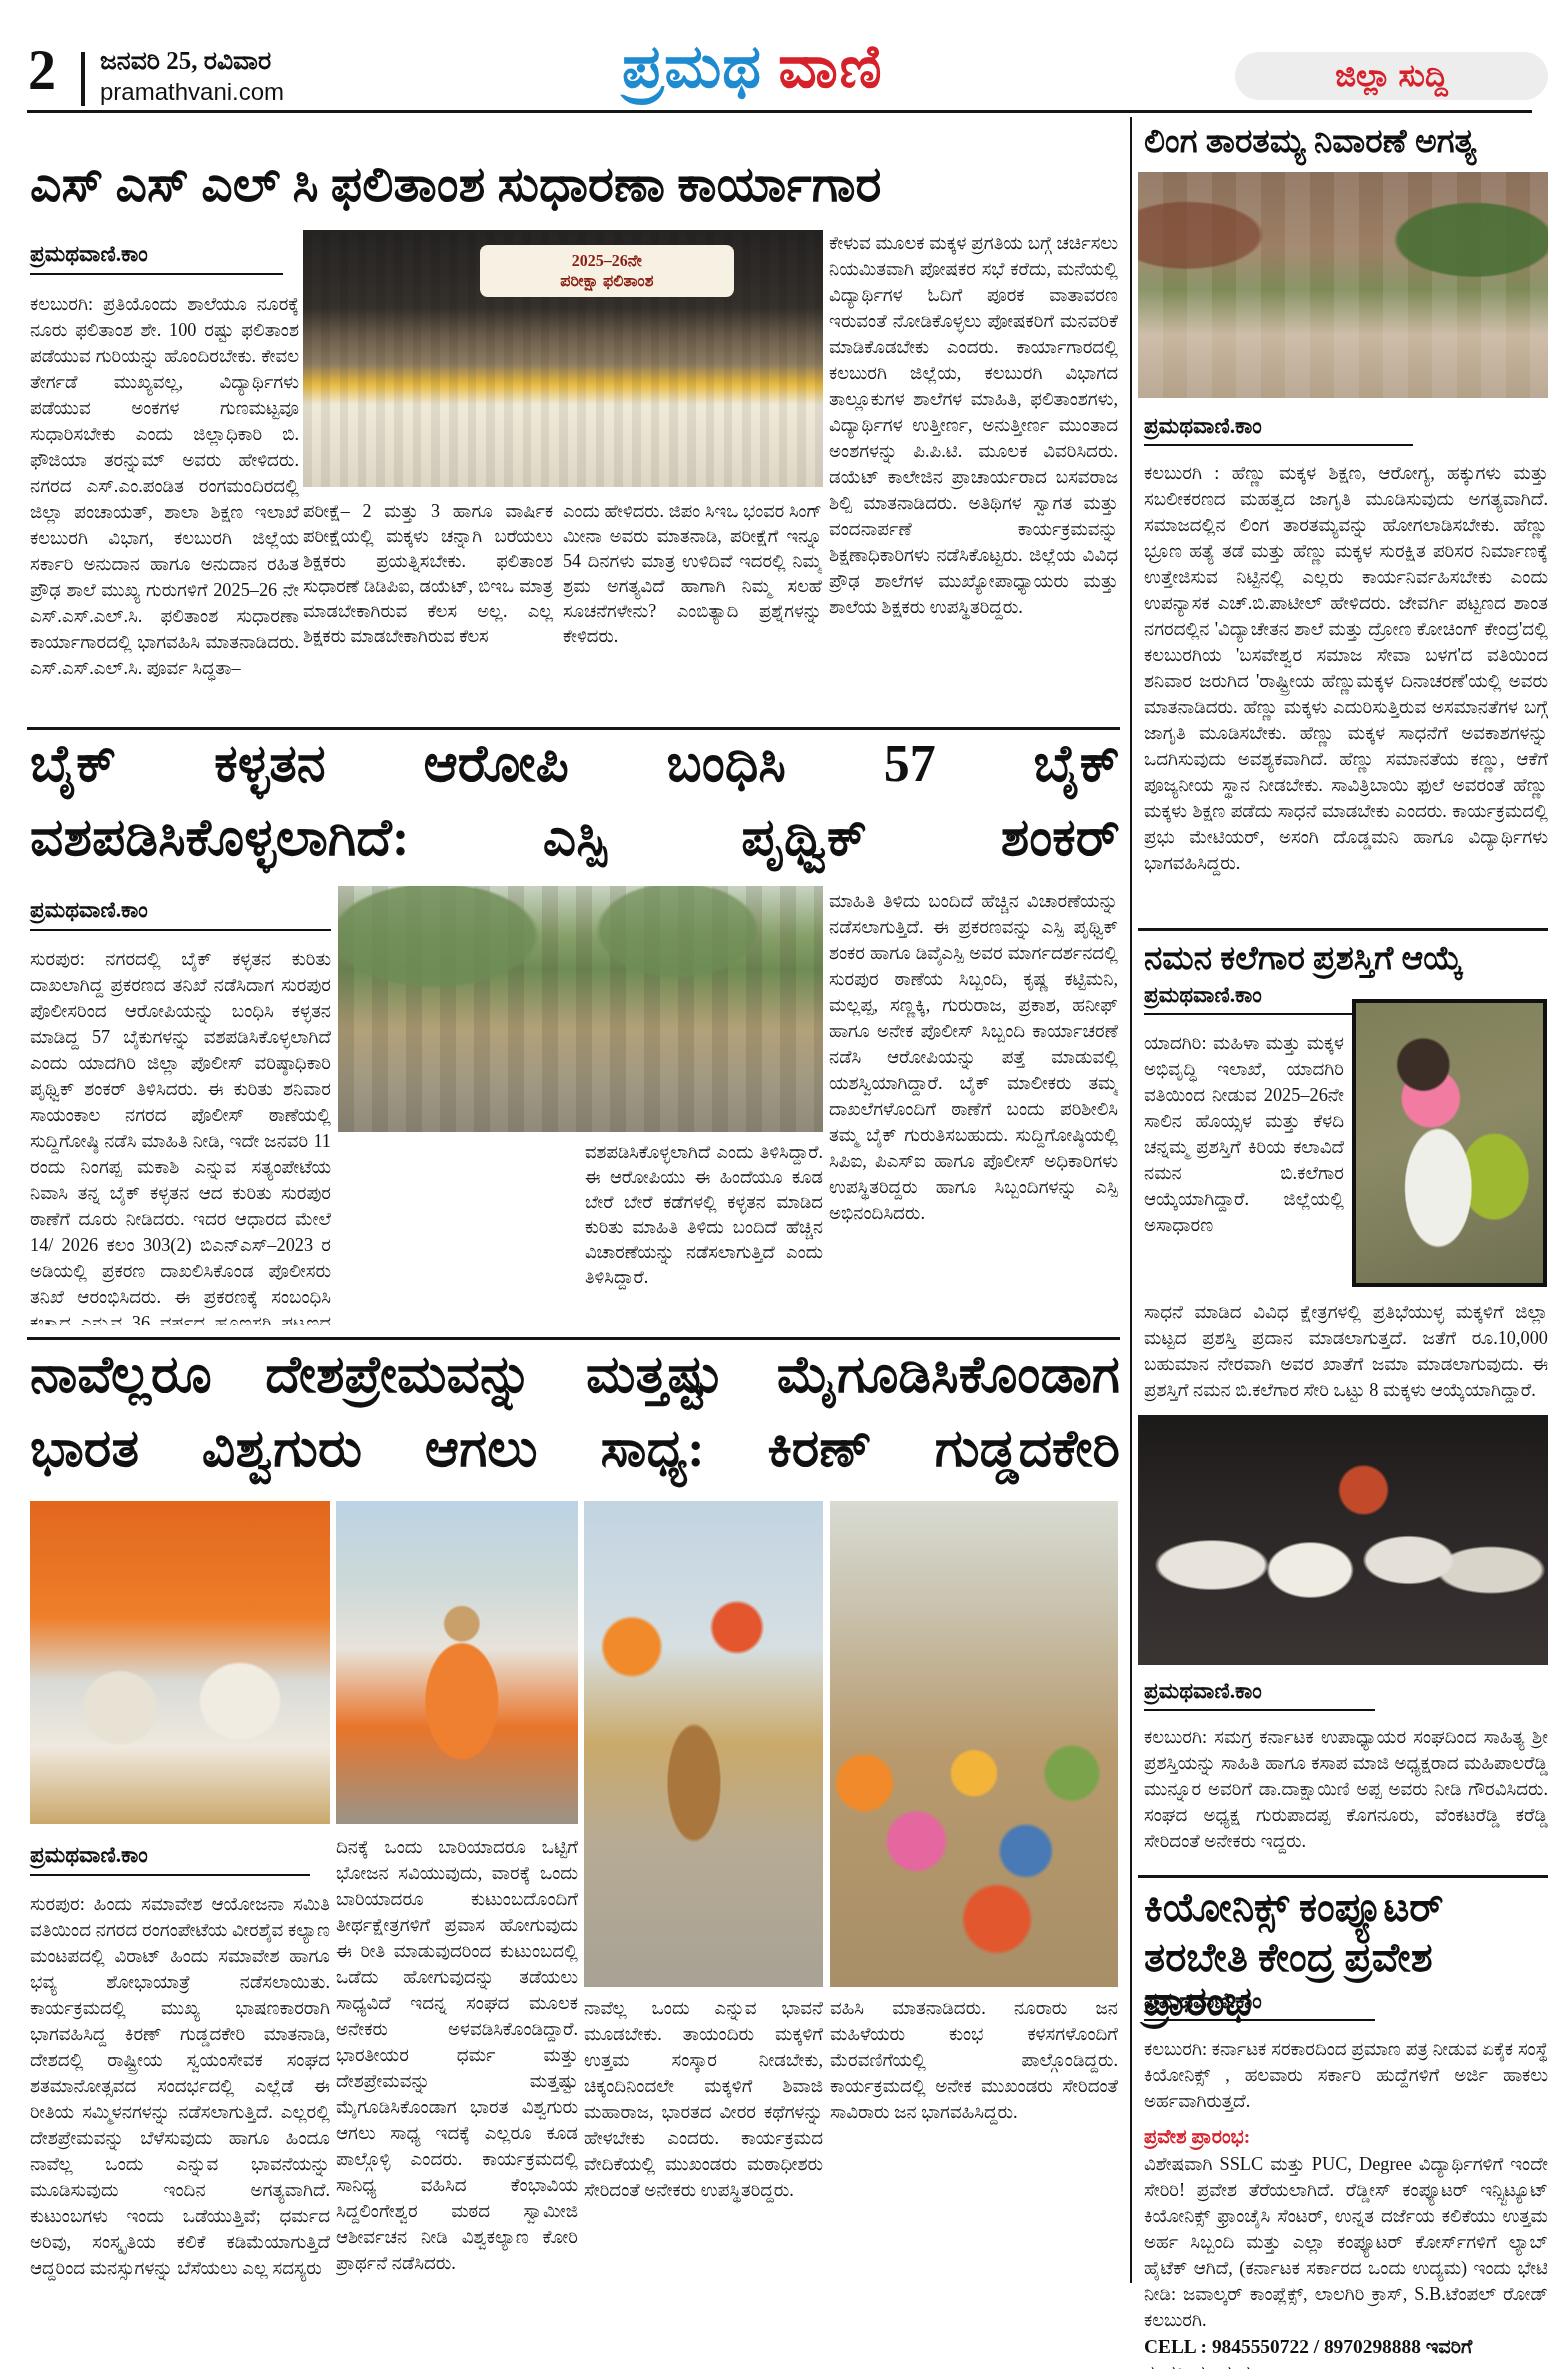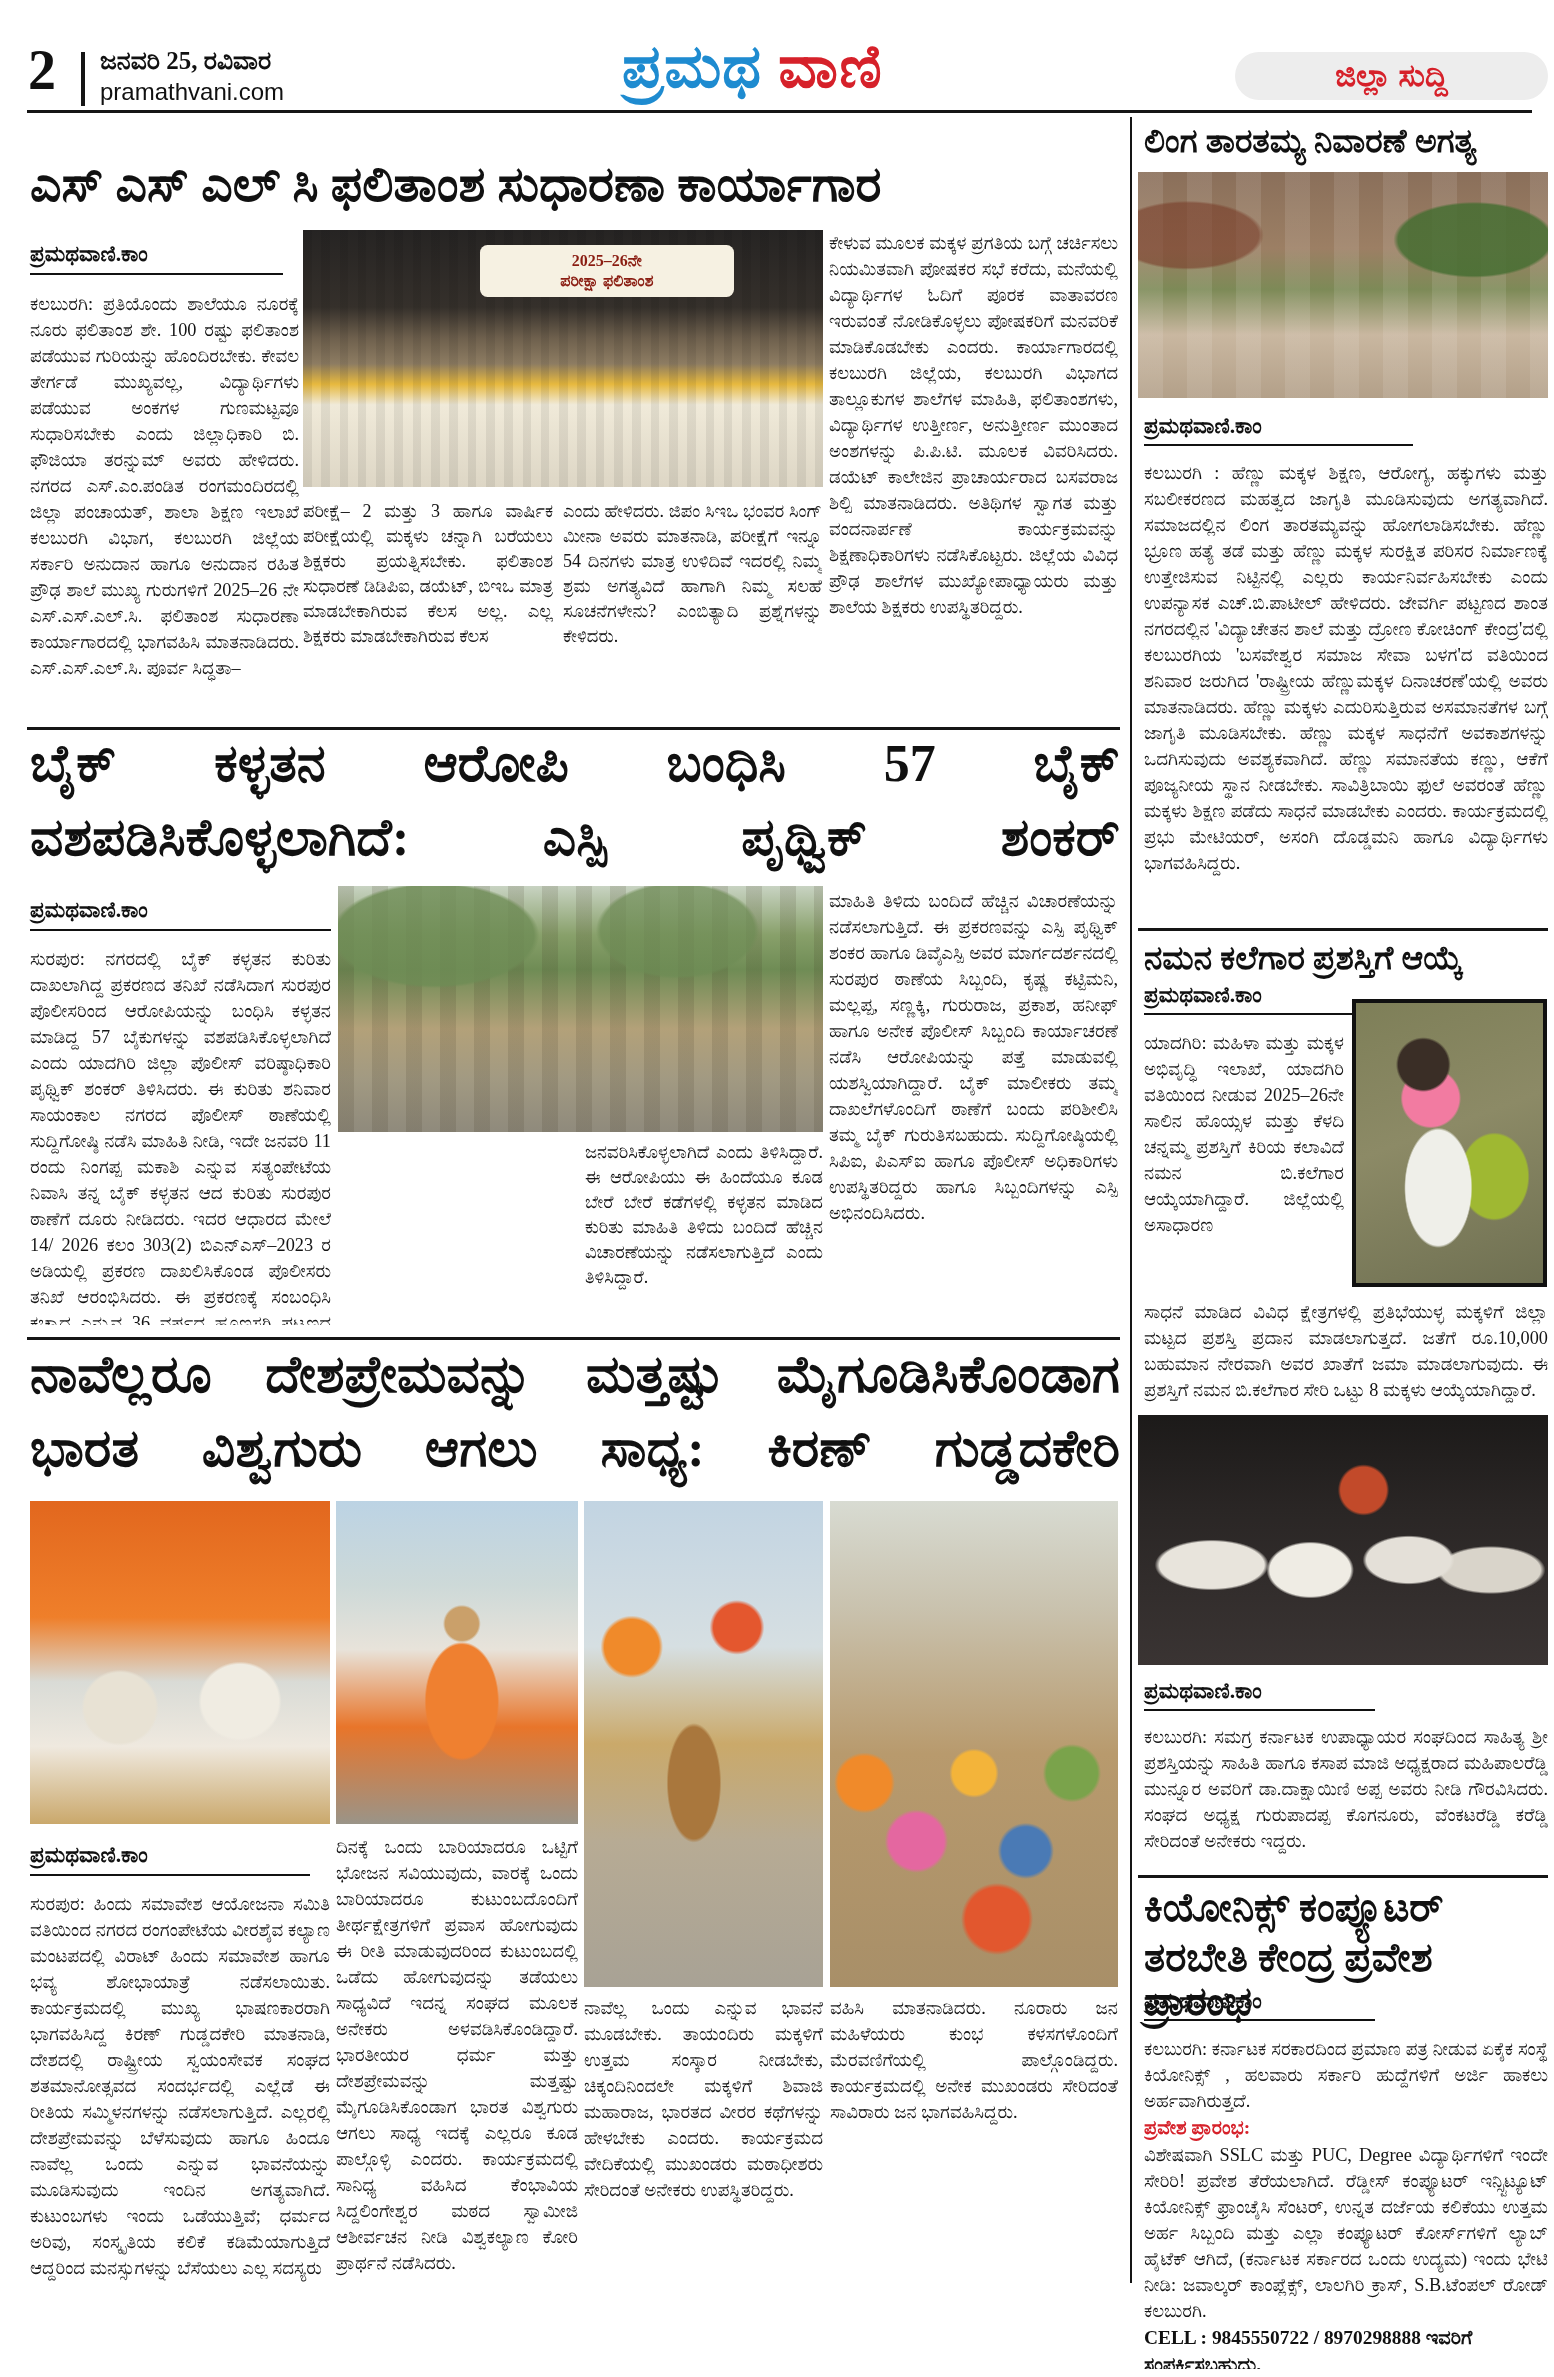--- a/index.html
+++ b/index.html
@@ -12,21 +12,21 @@
   .byline{font-size:21.5px;font-weight:700;color:#111;}
   .byline-rule{background:#111;height:2.2px;}
   .h-rule{background:#151515;}
   .v-rule{background:#151515;}
   .kicker{font-size:27px;font-weight:700;letter-spacing:0px;white-space:nowrap;}
   .headline-1{font-size:49px;font-weight:700;line-height:1.05;white-space:nowrap;}
   .headline-big{font-size:52px;font-weight:700;line-height:1.05;text-align:justify;text-align-last:justify;}
   .rail-headline{font-size:33px;font-weight:700;line-height:1.1;}
   .rail-headline-2{font-size:40px;font-weight:700;line-height:1.1;}
   .photo{position:absolute;overflow:hidden;}
-  .red{color:#d6212a;}
+  .red{color:#d6212a;margin-top:9px;}
   .blue{color:#1e8bd0;}
 
   
   .ph-dais{background:
     repeating-linear-gradient(90deg, rgba(0,0,0,0.07) 0 8.6px, rgba(0,0,0,0) 8.6px 18.3px),
     linear-gradient(180deg,#262423 0%,#35302b 30%,#6e604d 42%,#8d7c62 52%,#e7b93e 60%,#f0ead9 68%,#ddd6c5 100%);}
   .ph-banner{position:absolute;left:34%;top:6%;width:46%;padding:5.4px 7.5px;background:#f6f1e2;
     border-radius:7.5px;text-align:center;color:#8a1d12;font-weight:700;font-size:16px;line-height:20.4px;}
   .ph-group{background:
     radial-gradient(ellipse at 82% 30%, rgba(70,110,50,.85) 0 16%, transparent 17%),
@@ -121,21 +121,21 @@
 
   <div class="abs headline-big" style="left:30px;top:737px;width:1090px;">ಬೈಕ್ ಕಳ್ಳತನ ಆರೋಪಿ ಬಂಧಿಸಿ 57 ಬೈಕ್</div>
   <div class="abs headline-big" style="left:30px;top:811px;width:1090px;">ವಶಪಡಿಸಿಕೊಳ್ಳಲಾಗಿದೆ: ಎಸ್ಪಿ ಪೃಥ್ವಿಕ್ ಶಂಕರ್</div>
 
   <div class="abs byline" style="left:30px;top:898px;">ಪ್ರಮಥವಾಣಿ.ಕಾಂ</div>
   <div class="abs byline-rule" style="left:30px;top:929px;width:301px;"></div>
   <div class="abs body-text" style="left:30px;top:946px;width:301px;height:379px;">ಸುರಪುರ: ನಗರದಲ್ಲಿ ಬೈಕ್ ಕಳ್ಳತನ ಕುರಿತು ದಾಖಲಾಗಿದ್ದ ಪ್ರಕರಣದ ತನಿಖೆ ನಡೆಸಿದಾಗ ಸುರಪುರ ಪೊಲೀಸರಿಂದ ಆರೋಪಿಯನ್ನು ಬಂಧಿಸಿ ಕಳ್ಳತನ ಮಾಡಿದ್ದ 57 ಬೈಕುಗಳನ್ನು ವಶಪಡಿಸಿಕೊಳ್ಳಲಾಗಿದೆ ಎಂದು ಯಾದಗಿರಿ ಜಿಲ್ಲಾ ಪೊಲೀಸ್ ವರಿಷ್ಠಾಧಿಕಾರಿ ಪೃಥ್ವಿಕ್ ಶಂಕರ್ ತಿಳಿಸಿದರು. ಈ ಕುರಿತು ಶನಿವಾರ ಸಾಯಂಕಾಲ ನಗರದ ಪೊಲೀಸ್ ಠಾಣೆಯಲ್ಲಿ ಸುದ್ದಿಗೋಷ್ಠಿ ನಡೆಸಿ ಮಾಹಿತಿ ನೀಡಿ, ಇದೇ ಜನವರಿ 11 ರಂದು ನಿಂಗಪ್ಪ ಮಕಾಶಿ ಎನ್ನುವ ಸತ್ಯಂಪೇಟೆಯ ನಿವಾಸಿ ತನ್ನ ಬೈಕ್ ಕಳ್ಳತನ ಆದ ಕುರಿತು ಸುರಪುರ ಠಾಣೆಗೆ ದೂರು ನೀಡಿದರು. ಇದರ ಆಧಾರದ ಮೇಲೆ 14/ 2026 ಕಲಂ 303(2) ಬಿಎನ್ಎಸ್–2023 ರ ಅಡಿಯಲ್ಲಿ ಪ್ರಕರಣ ದಾಖಲಿಸಿಕೊಂಡ ಪೊಲೀಸರು ತನಿಖೆ ಆರಂಭಿಸಿದರು. ಈ ಪ್ರಕರಣಕ್ಕೆ ಸಂಬಂಧಿಸಿ ಕಚ್ಚಾದ ಎನ್ನುವ 36 ವರ್ಷದ ಹೂಣಸಗಿ ಪಟ್ಟಣದ ವ್ಯಕ್ತಿಯನ್ನು ವಶಕ್ಕೆ ಪಡೆಯಲಾಯಿತು.</div>
 
   <div class="photo ph-police" style="left:338px;top:886px;width:485px;height:246px;"></div>
 
-  <div class="abs cap-text" style="left:585px;top:1140px;width:238px;height:187px;">ಜನವರಿಸಿಕೊಳ್ಳಲಾಗಿದೆ ಎಂದು ತಿಳಿಸಿದ್ದಾರೆ. ಈ ಆರೋಪಿಯು ಈ ಹಿಂದೆಯೂ ಕೂಡ ಬೇರೆ ಬೇರೆ ಕಡೆಗಳಲ್ಲಿ ಕಳ್ಳತನ ಮಾಡಿದ ಕುರಿತು ಮಾಹಿತಿ ತಿಳಿದು ಬಂದಿದೆ ಹೆಚ್ಚಿನ ವಿಚಾರಣೆಯನ್ನು ನಡೆಸಲಾಗುತ್ತಿದೆ ಎಂದು ತಿಳಿಸಿದ್ದಾರೆ.</div>
+  <div class="abs cap-text" style="left:585px;top:1140px;width:238px;height:187px;">ವಶಪಡಿಸಿಕೊಳ್ಳಲಾಗಿದೆ ಎಂದು ತಿಳಿಸಿದ್ದಾರೆ. ಈ ಆರೋಪಿಯು ಈ ಹಿಂದೆಯೂ ಕೂಡ ಬೇರೆ ಬೇರೆ ಕಡೆಗಳಲ್ಲಿ ಕಳ್ಳತನ ಮಾಡಿದ ಕುರಿತು ಮಾಹಿತಿ ತಿಳಿದು ಬಂದಿದೆ ಹೆಚ್ಚಿನ ವಿಚಾರಣೆಯನ್ನು ನಡೆಸಲಾಗುತ್ತಿದೆ ಎಂದು ತಿಳಿಸಿದ್ದಾರೆ.</div>
   <div class="abs body-text" style="left:829px;top:888px;width:289px;height:436px;">ಮಾಹಿತಿ ತಿಳಿದು ಬಂದಿದೆ ಹೆಚ್ಚಿನ ವಿಚಾರಣೆಯನ್ನು ನಡೆಸಲಾಗುತ್ತಿದೆ. ಈ ಪ್ರಕರಣವನ್ನು ಎಸ್ಪಿ ಪೃಥ್ವಿಕ್ ಶಂಕರ ಹಾಗೂ ಡಿವೈಎಸ್ಪಿ ಅವರ ಮಾರ್ಗದರ್ಶನದಲ್ಲಿ ಸುರಪುರ ಠಾಣೆಯ ಸಿಬ್ಬಂದಿ, ಕೃಷ್ಣ ಕಟ್ಟಿಮನಿ, ಮಲ್ಲಪ್ಪ, ಸಣ್ಣಕ್ಕಿ, ಗುರುರಾಜ, ಪ್ರಕಾಶ, ಹನೀಫ್ ಹಾಗೂ ಅನೇಕ ಪೊಲೀಸ್ ಸಿಬ್ಬಂದಿ ಕಾರ್ಯಾಚರಣೆ ನಡೆಸಿ ಆರೋಪಿಯನ್ನು ಪತ್ತೆ ಮಾಡುವಲ್ಲಿ ಯಶಸ್ವಿಯಾಗಿದ್ದಾರೆ. ಬೈಕ್ ಮಾಲೀಕರು ತಮ್ಮ ದಾಖಲೆಗಳೊಂದಿಗೆ ಠಾಣೆಗೆ ಬಂದು ಪರಿಶೀಲಿಸಿ ತಮ್ಮ ಬೈಕ್ ಗುರುತಿಸಬಹುದು. ಸುದ್ದಿಗೋಷ್ಠಿಯಲ್ಲಿ ಸಿಪಿಐ, ಪಿಎಸ್ಐ ಹಾಗೂ ಪೊಲೀಸ್ ಅಧಿಕಾರಿಗಳು ಉಪಸ್ಥಿತರಿದ್ದರು ಹಾಗೂ ಸಿಬ್ಬಂದಿಗಳನ್ನು ಎಸ್ಪಿ ಅಭಿನಂದಿಸಿದರು.</div>
 
   <div class="abs h-rule" style="left:27px;top:1337px;width:1093px;height:2.7px;"></div>
 
   <div class="abs headline-big" style="left:30px;top:1348px;width:1090px;">ನಾವೆಲ್ಲರೂ ದೇಶಪ್ರೇಮವನ್ನು ಮತ್ತಷ್ಟು ಮೈಗೂಡಿಸಿಕೊಂಡಾಗ</div>
   <div class="abs headline-big" style="left:30px;top:1422px;width:1090px;">ಭಾರತ ವಿಶ್ವಗುರು ಆಗಲು ಸಾಧ್ಯ: ಕಿರಣ್ ಗುಡ್ಡದಕೇರಿ</div>
 
   <div class="photo ph-orange" style="left:30px;top:1501px;width:300px;height:323px;"></div>
   <div class="photo ph-monk" style="left:336px;top:1501px;width:242px;height:323px;"></div>
   <div class="photo ph-street" style="left:584px;top:1501px;width:239px;height:486px;"></div>

